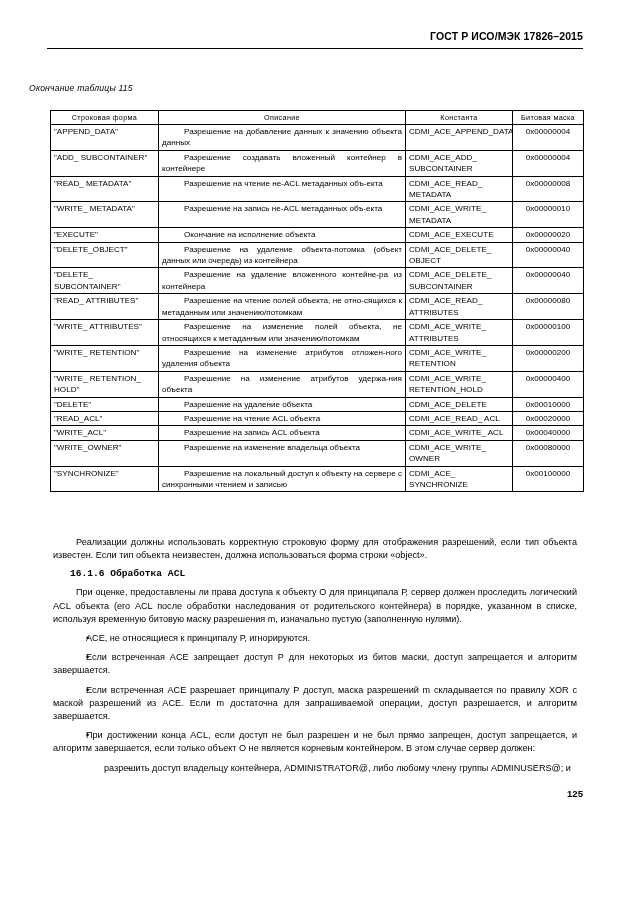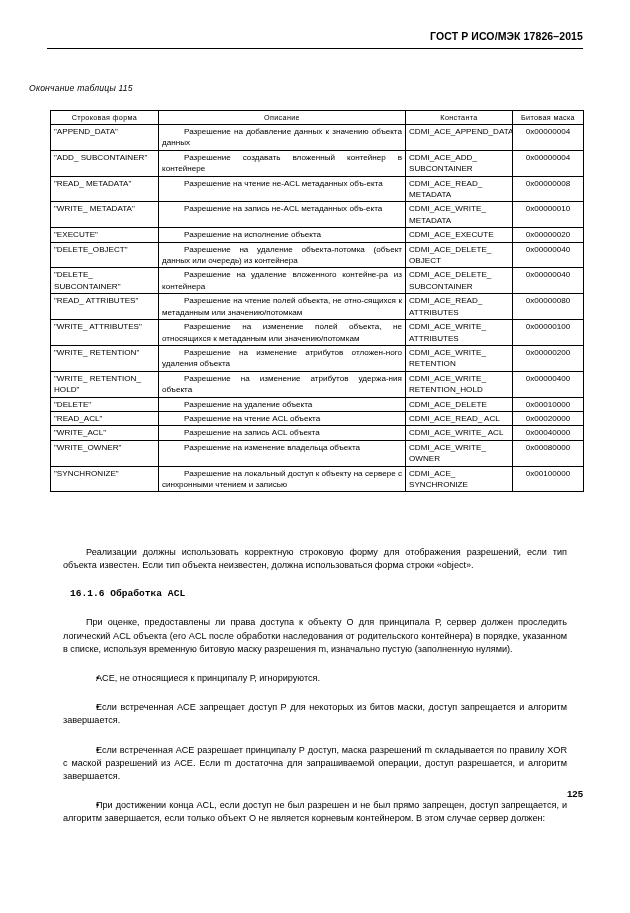--- a/index.html
+++ b/index.html
@@ -93,21 +93,21 @@
   
   .body {
     position: absolute;
     left: 47px;
     width: 536px;
     top: 530px;
     font-size: 9.1px;
     line-height: 13.2px;
   }
   .body p {
-    margin: 16px;
+    margin: 6px;
     text-align: justify;
     text-justify: inter-word;
     text-indent: 23px;
   }
   .body h3 {
     margin: 2px 0 6px 0;
     font-size: 9.6px;
     font-weight: bold;
     text-indent: 23px;
     text-align: left;
@@ -189,21 +189,21 @@
             <td class="c-mask">0x00000008</td>
           </tr>
           <tr>
             <td class="c-str">"WRITE_ METADATA"</td>
             <td class="c-desc">Разрешение на запись не-ACL метаданных объ-екта</td>
             <td class="c-const">CDMI_ACE_WRITE_ METADATA</td>
             <td class="c-mask">0x00000010</td>
           </tr>
           <tr>
             <td class="c-str">"EXECUTE"</td>
-            <td class="c-desc">Разрешение на исполнение объекта</td>
+            <td class="c-desc">Окончание на исполнение объекта</td>
             <td class="c-const">CDMI_ACE_EXECUTE</td>
             <td class="c-mask">0x00000020</td>
           </tr>
           <tr>
             <td class="c-str">"DELETE_OBJECT"</td>
             <td class="c-desc">Разрешение на удаление объекта-потомка (объект данных или очередь) из контейнера</td>
             <td class="c-const">CDMI_ACE_DELETE_ OBJECT</td>
             <td class="c-mask">0x00000040</td>
           </tr>
           <tr>

